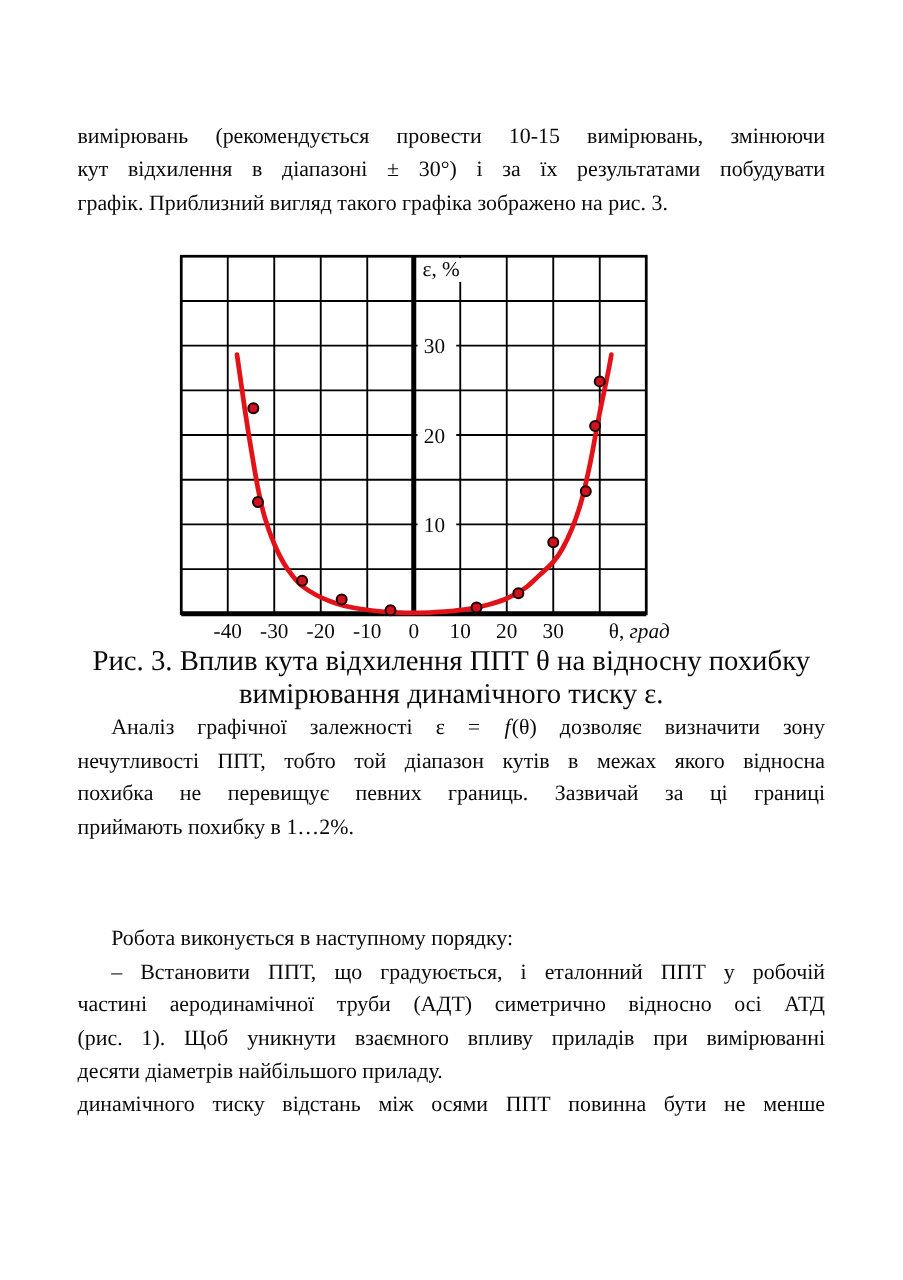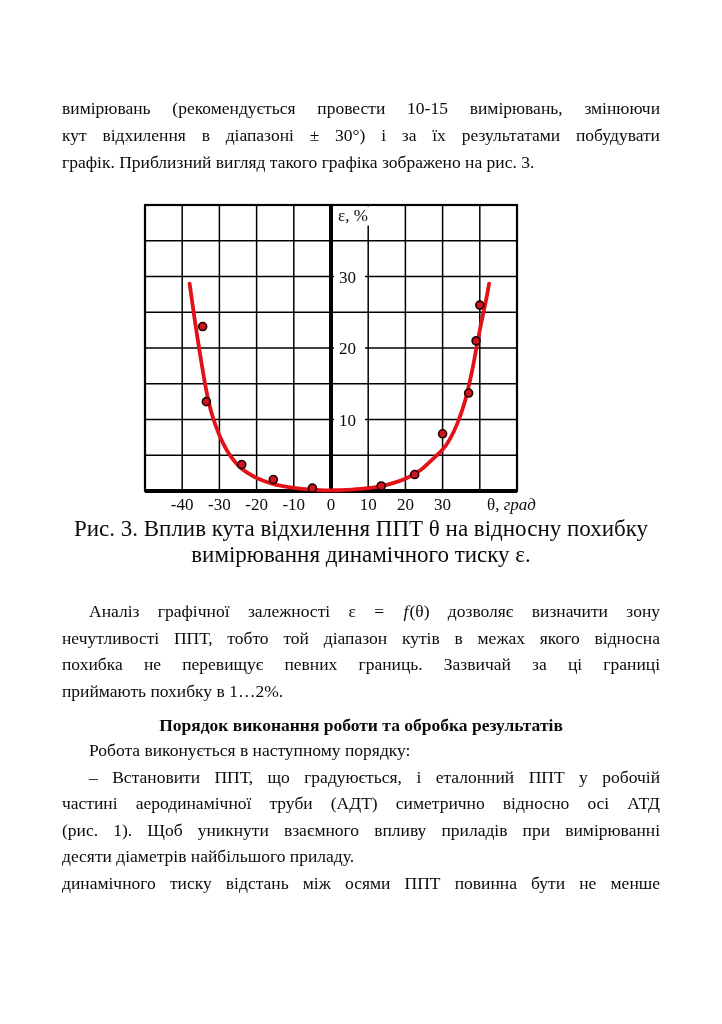--- a/index.html
+++ b/index.html
@@ -80,29 +80,28 @@
         <circle cx="356.08" cy="145.85" r="4" fill="#cf1420" stroke="#1c0000" stroke-width="1.6"></circle>
         <circle cx="359.8" cy="110.1" r="4" fill="#cf1420" stroke="#1c0000" stroke-width="1.6"></circle>
       </svg>
   </div>
 
   <div class="caption" style="top:516px">
     <div>Рис. 3. Вплив кута відхилення ППТ θ на відносну похибку</div>
     <div>вимірювання динамічного тиску ε.</div>
   </div>
 
-  <div class="textblock tight" style="top:598px">
+  <div class="textblock tight" style="top:568px">
     <div class="jline indent"><span>Аналіз графічної залежності </span><span class="formula"><span>ε = </span><i>f</i><span>(θ)</span></span><span> дозволяє визначити зону</span></div>
     <div class="jline">нечутливості ППТ, тобто той діапазон кутів в межах якого відносна</div>
     <div class="jline">похибка не перевищує певних границь. Зазвичай за ці границі</div>
     <div class="jline lastline">приймають похибку в 1…2%.</div>
   </div>
 
   <div class="heading" style="top:712px">
-    <div>Порядок виконання роботи та обробка результатів</div>
   </div>
 
   <div class="textblock tight" style="top:737px">
     <div class="jline lastline indent">Робота виконується в наступному порядку:</div>
     <div class="jline indent">– Встановити ППТ, що градуюється, і еталонний ППТ у робочій</div>
     <div class="jline">частині аеродинамічної труби (АДТ) симетрично відносно осі АТД</div>
     <div class="jline">(рис. 1). Щоб уникнути взаємного впливу приладів при вимірюванні</div>
     <div class="jline lastline">десяти діаметрів найбільшого приладу.</div>
     <div class="jline">динамічного тиску відстань між осями ППТ повинна бути не менше</div>
   </div>

